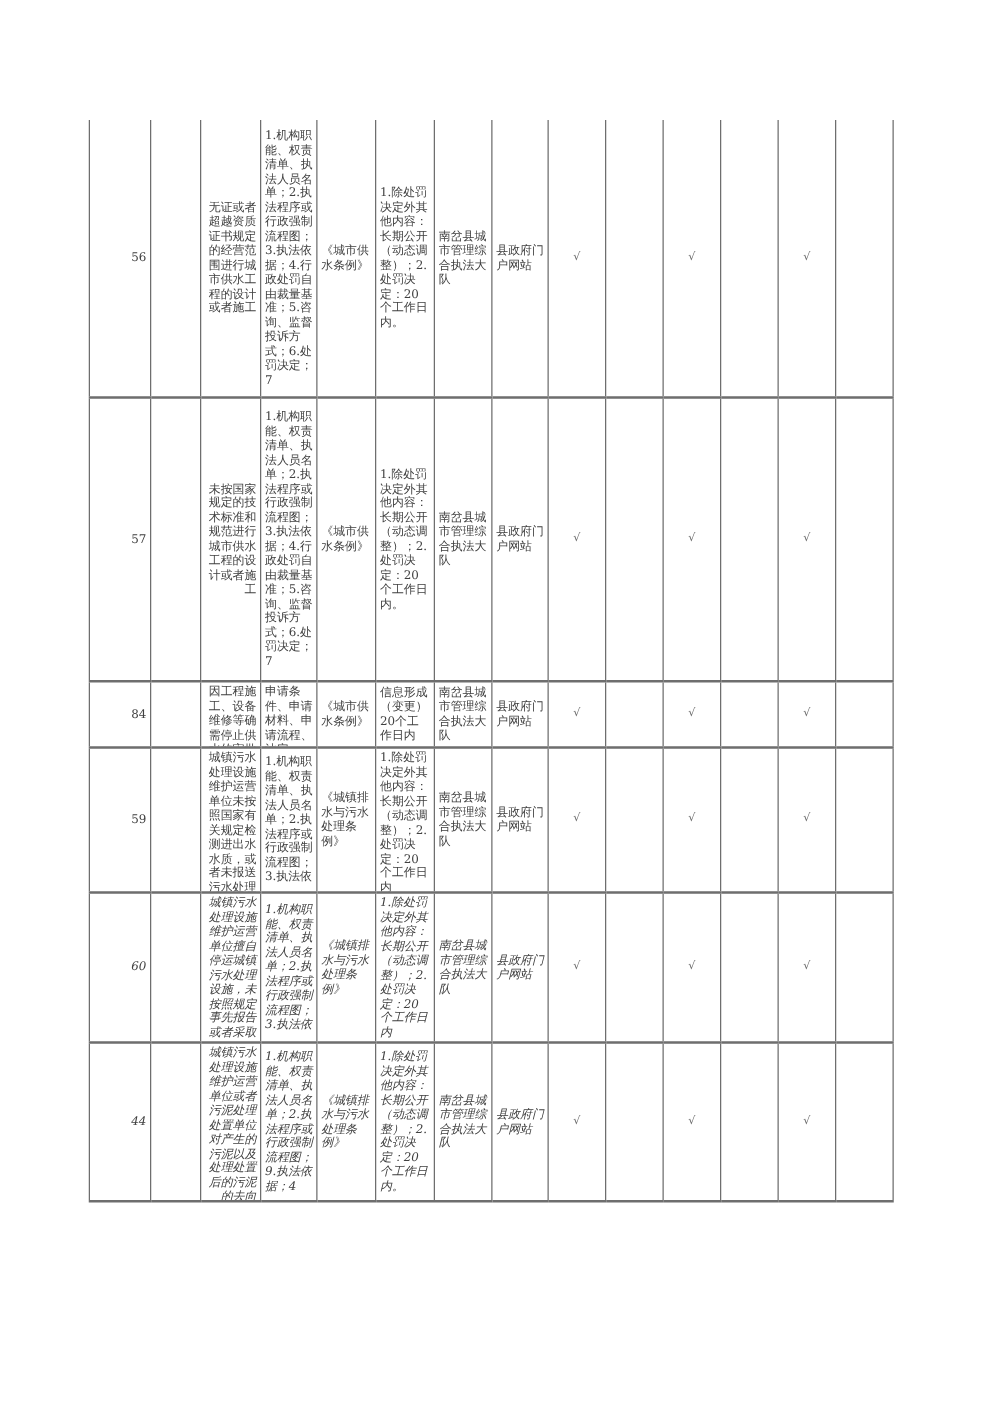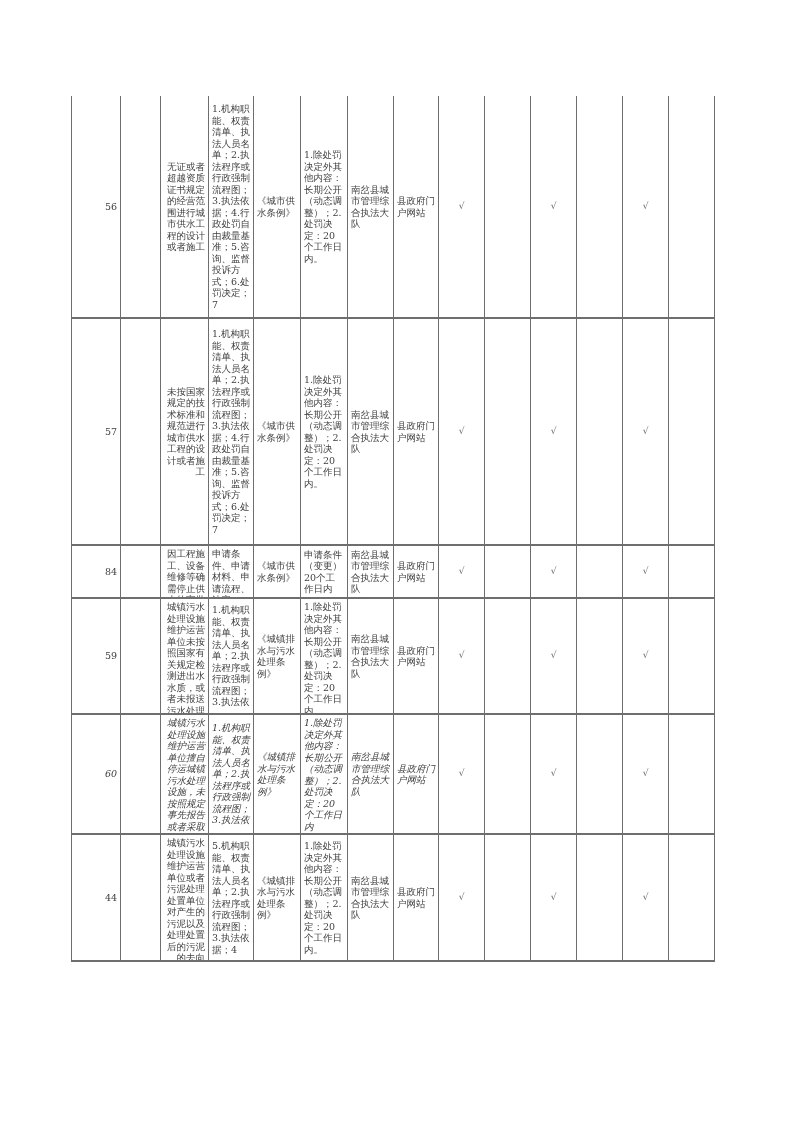--- a/index.html
+++ b/index.html
@@ -16,21 +16,21 @@
     padding:0;vertical-align:top;
   }
   tr.r0 td{border-top:none;}
   
   .clip{display:flex;overflow:hidden;}
   .r0 .clip{height:221px;}
   .r1 .clip{height:225px;}
   .r2 .clip{height:51px;}
   .r3 .clip{height:114px;}
   .r4 .clip{height:118px;font-style:italic;}
-  .r5 .clip{height:125px;}
+  .r5 .clip{height:125px;font-style:italic;}
   .inner{
     margin:auto;width:100%;box-sizing:border-box;
     padding:2px 3px;
     font-size:9.5px;line-height:11.5px;color:#404040;
     word-break:break-all;text-align:left;
   }
   .inner.ac{text-align:right;}
   td.chk .inner{
     text-align:center;color:#6e6e6e;font-size:9px;
     font-family:"DejaVu Sans","Liberation Sans",sans-serif;
@@ -224,21 +224,21 @@
                 <div class="inner">申请条件、申请材料、申请流程、法定</div>
               </div>
             </td>
             <td class="c4">
               <div class="clip">
                 <div class="inner">《城市供水条例》</div>
               </div>
             </td>
             <td class="c5">
               <div class="clip">
-                <div class="inner">申请条件（变更）20个工作日内</div>
+                <div class="inner">信息形成（变更）20个工作日内</div>
               </div>
             </td>
             <td class="c6">
               <div class="clip">
                 <div class="inner">南岔县城市管理综合执法大队</div>
               </div>
             </td>
             <td class="c7">
               <div class="clip">
                 <div class="inner">县政府门户网站</div>
@@ -430,21 +430,21 @@
                 <div class="inner ac"></div>
               </div>
             </td>
             <td class="c2">
               <div class="clip">
                 <div class="inner ac">城镇污水处理设施维护运营单位或者污泥处理处置单位对产生的污泥以及处理处置后的污泥的去向</div>
               </div>
             </td>
             <td class="c3">
               <div class="clip">
-                <div class="inner">5.机构职能、权责清单、执法人员名单；2.执法程序或行政强制流程图；3.执法依据；4</div>
+                <div class="inner">1.机构职能、权责清单、执法人员名单；2.执法程序或行政强制流程图；9.执法依据；4</div>
               </div>
             </td>
             <td class="c4">
               <div class="clip">
                 <div class="inner">《城镇排水与污水处理条例》</div>
               </div>
             </td>
             <td class="c5">
               <div class="clip">
                 <div class="inner">1.除处罚决定外其他内容：长期公开（动态调整）；2.处罚决定：20个工作日内。</div>

